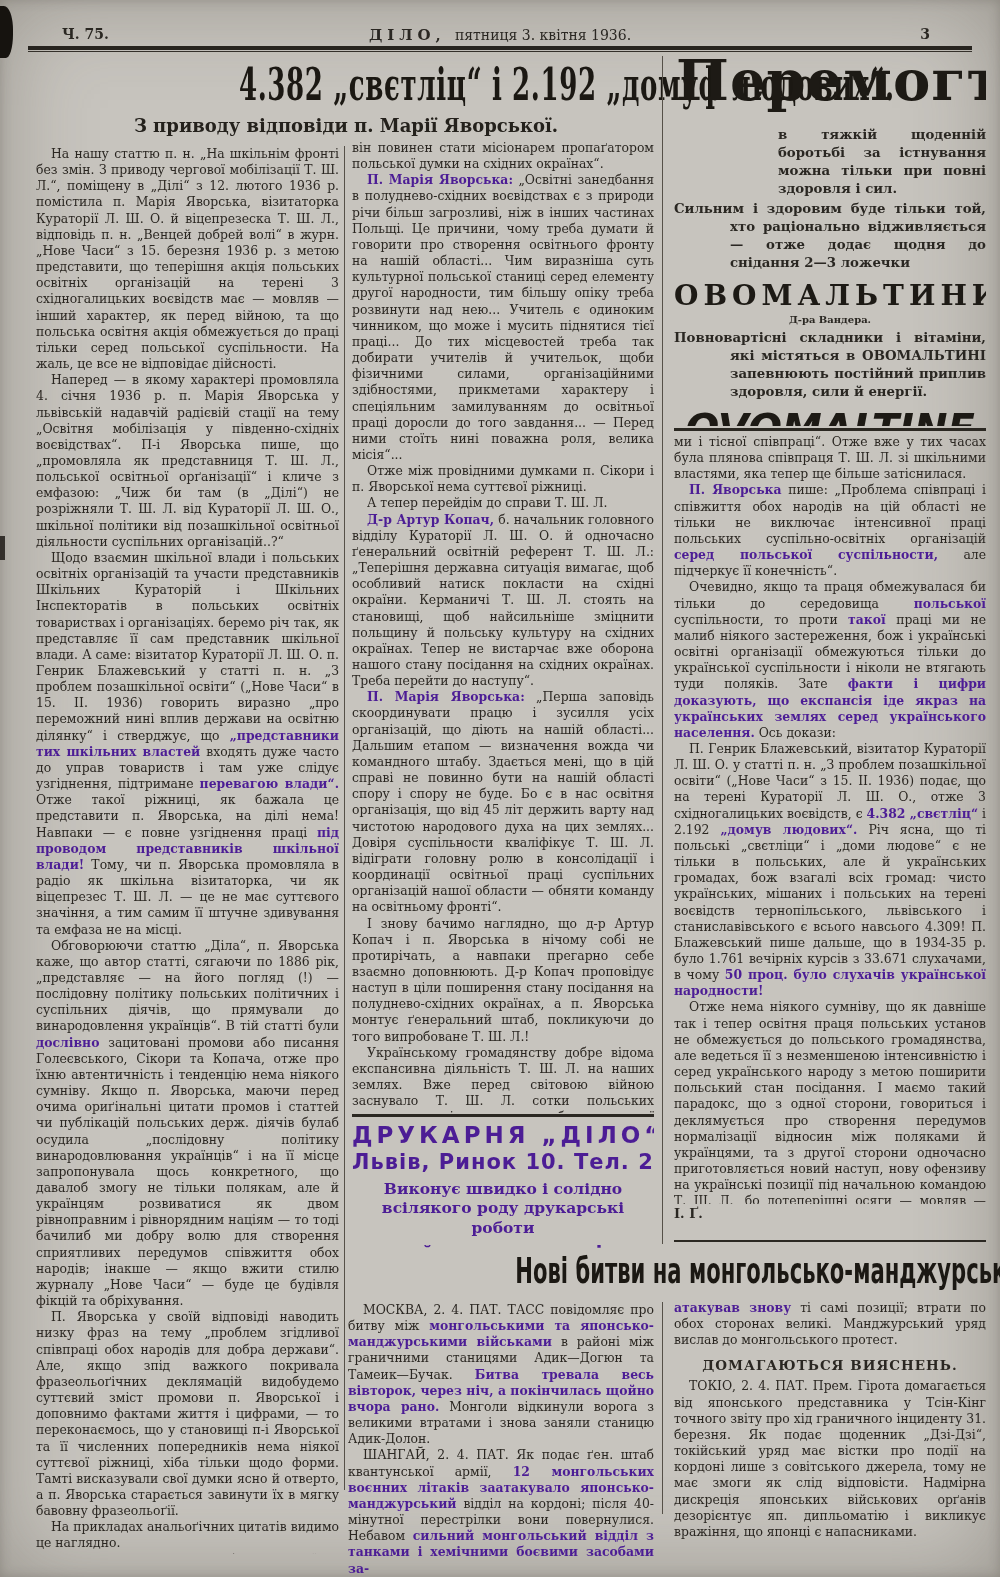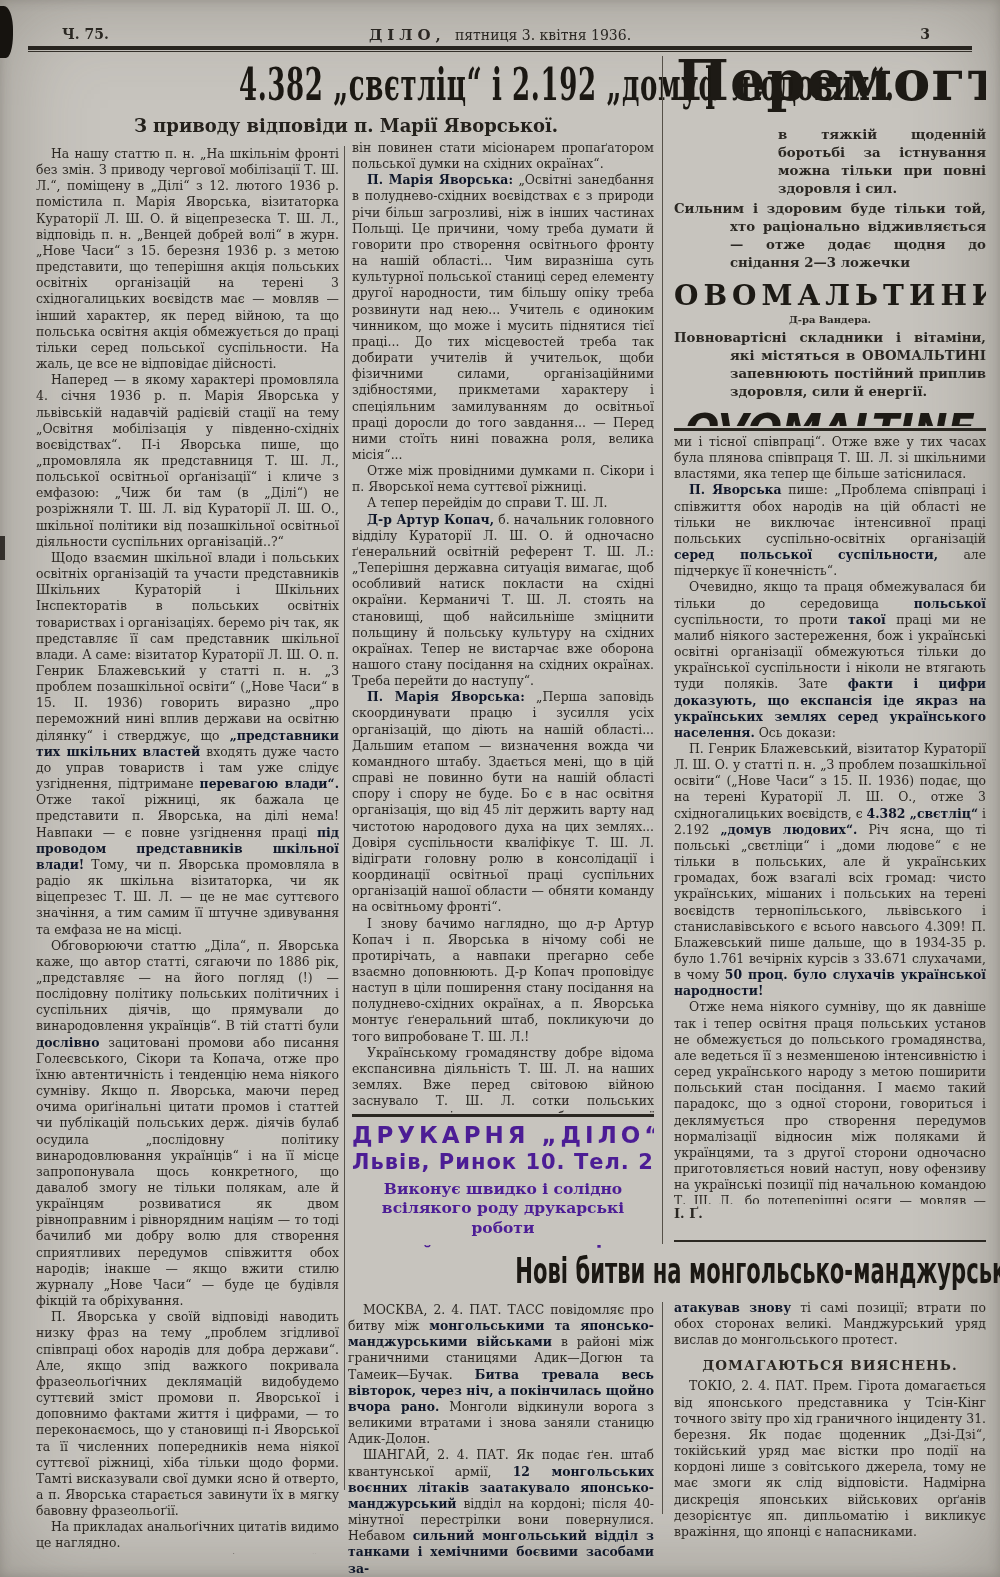--- a/index.html
+++ b/index.html
@@ -24,21 +24,21 @@
     transform:scale(.62,1.08);transform-origin:center;color:#1b1813;letter-spacing:1px;}
   .sub-main{margin-top:6px;font-size:18px;font-weight:bold;color:#24211c;}
   
   .col{position:absolute;overflow:hidden;}
   .col1{left:36px;top:146px;width:303px;height:1408px;}
   .col2{left:352px;top:140px;width:302px;height:973px;}
   .col3{left:674px;top:434px;width:312px;height:770px;}
   .bp{margin:0;font-size:12.4px;line-height:16.15px;text-align:justify;text-indent:15px;
       color:#2b2722;}
   .bp.cont{text-indent:0;}
-  .bp b{font-weight:bold;color:#0f172a;}
+  .bp b{font-weight:bold;color:#4c1d95;}
   .byline{position:absolute;left:674px;top:1206px;width:306px;
       font-weight:bold;font-size:13px;}
   
   .rule-v{position:absolute;width:1.4px;background:#555048;}
   .v1{left:344px;top:146px;height:1344px;}
   .v2{left:662px;top:56px;height:1188px;}
   .v3{left:662px;top:1302px;height:212px;}
   .rule-h{position:absolute;background:#2b2822;}
   .hr-ovo{left:674px;top:428px;width:312px;height:3px;}
   .hr-col3{left:674px;top:1240px;width:312px;height:2px;}

